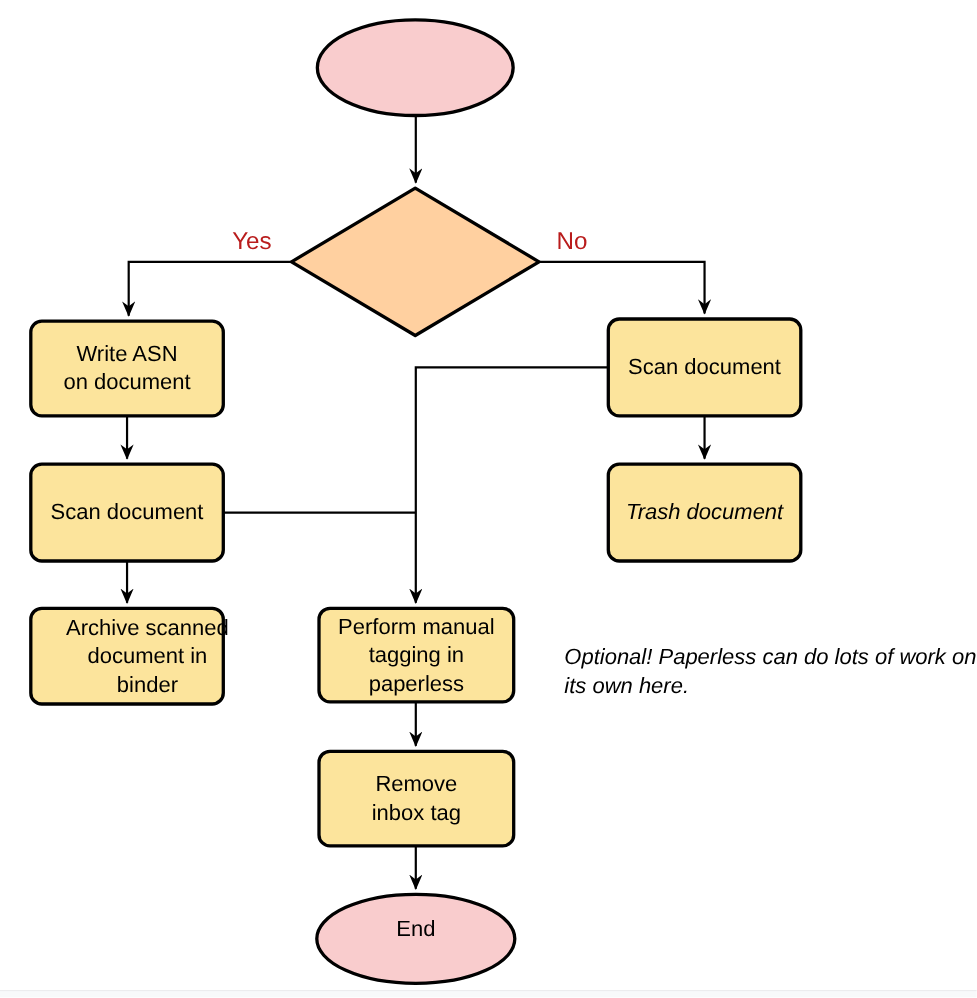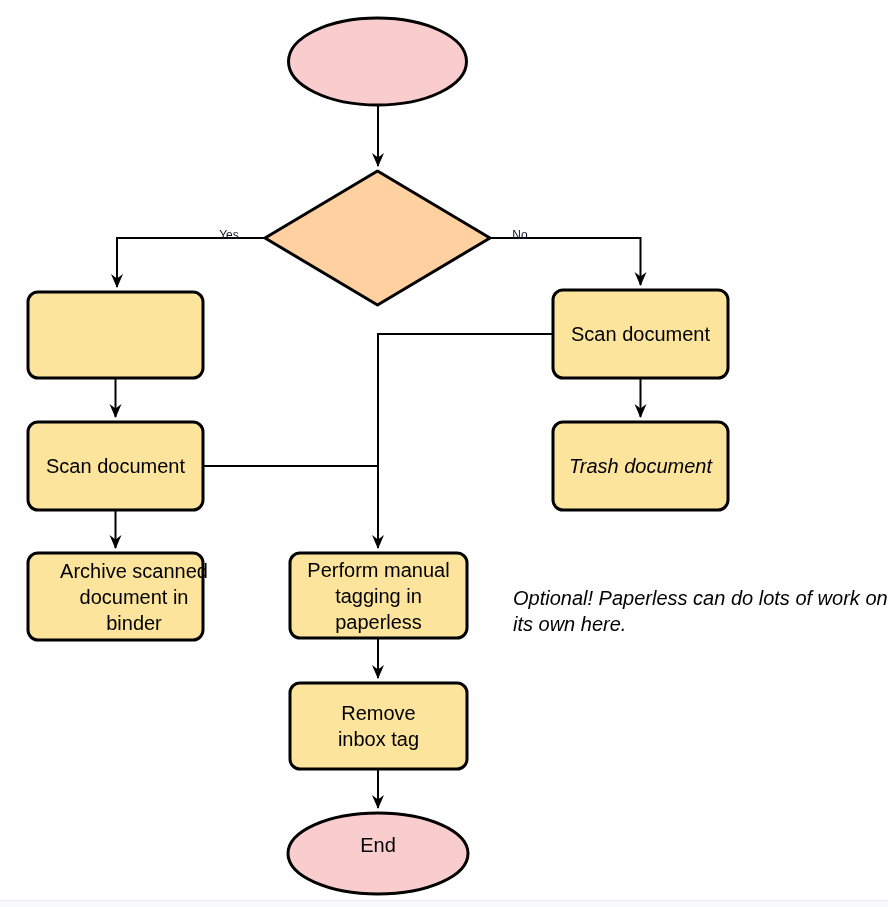--- a/index.html
+++ b/index.html
@@ -23,23 +23,22 @@
     font-size: 20px;
     line-height: 26px;
     color: #000;
     pointer-events: none;
   }
   .edge-lbl {
     position: absolute;
     display: flex;
     align-items: center;
     justify-content: center;
-    font-size: 12px;
-    color: #0f172a;
-    margin-top: 16px;
+    font-size: 22px;
+    color: #b91c1c;
   }
   .note {
     position: absolute;
     font-size: 20px;
     font-style: italic;
     line-height: 26px;
     white-space: pre-line;
     text-align: left;
     color: #000;
     margin-left: 31px;
@@ -79,20 +78,22 @@
     <rect x="28" y="292" width="175" height="86" rx="10" stroke="#000" stroke-width="3" fill="#fce49c"></rect>
     <rect x="28" y="422" width="175" height="88" rx="10" stroke="#000" stroke-width="3" fill="#fce49c"></rect>
     <rect x="28" y="553" width="175" height="87" rx="10" stroke="#000" stroke-width="3" fill="#fce49c"></rect>
     <rect x="553" y="290" width="175" height="88" rx="10" stroke="#000" stroke-width="3" fill="#fce49c"></rect>
     <rect x="553" y="422" width="175" height="88" rx="10" stroke="#000" stroke-width="3" fill="#fce49c"></rect>
     <rect x="290" y="553" width="177" height="85" rx="10" stroke="#000" stroke-width="3" fill="#fce49c"></rect>
     <rect x="290" y="683" width="177" height="86" rx="10" stroke="#000" stroke-width="3" fill="#fce49c"></rect>
     <ellipse cx="378" cy="853.5" rx="90" ry="40.5" stroke="#000" stroke-width="3" fill="#f9cccd"></ellipse>
   </svg>
 
+  <div class="lbl" style="left:28px; top:292px; width:175px; height:86px;">Write ASN
+on document</div>
   <div class="lbl" style="left:28px; top:422px; width:175px; height:88px;">Scan document</div>
   <div class="lbl" style="left:28px; top:553px; width:212px; height:87px;">Archive scanned
 document in
 binder</div>
   <div class="lbl" style="left:553px; top:290px; width:175px; height:88px;">Scan document</div>
   <div class="lbl" style="left:553px; top:422px; width:175px; height:88px;font-style:italic;">Trash document</div>
   <div class="lbl" style="left:290px; top:553px; width:177px; height:85px;">Perform manual
 tagging in
 paperless</div>
   <div class="lbl" style="left:290px; top:683px; width:177px; height:86px;">Remove

